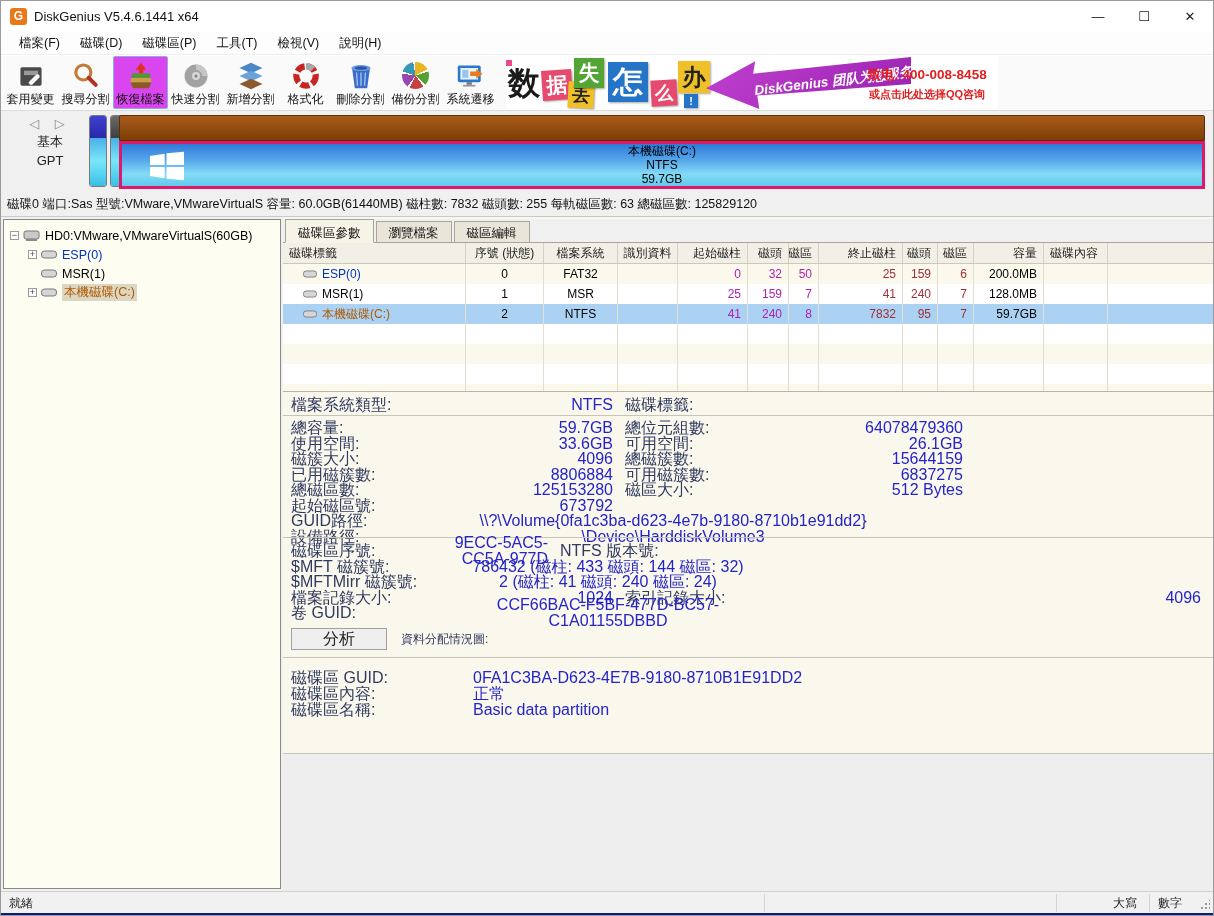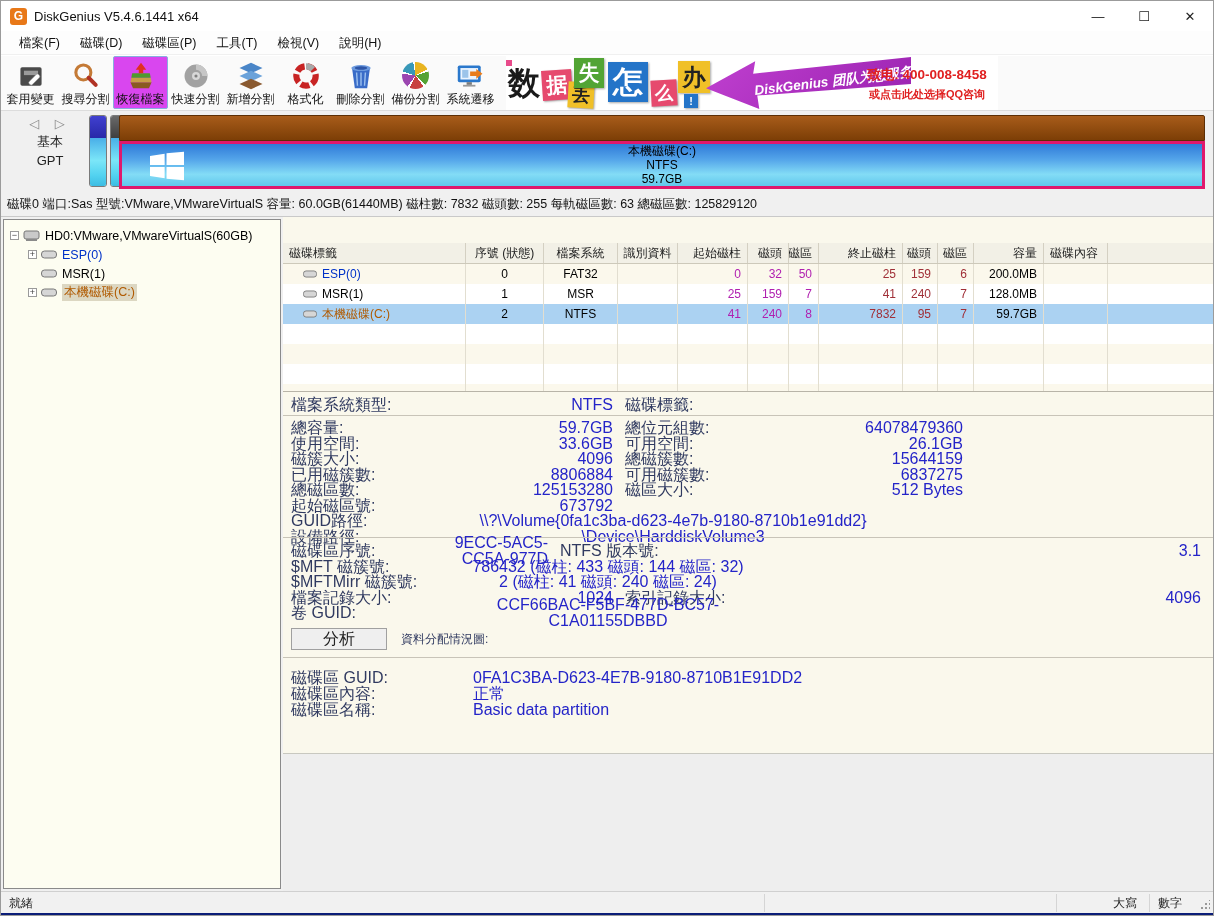--- a/index.html
+++ b/index.html
@@ -353,20 +353,25 @@
             <svg width="16" height="9" viewBox="0 0 16 9">
               <rect x="0.5" y="1" width="15" height="7" rx="3" fill="#d6d6d6" stroke="#787878"></rect>
             </svg>
           </span>
         <span class="tsel">本機磁碟(C:)</span>
       </div>
     </div>
 
     <div class="rightpane">
 
+      <div class="tabbar">
+        <div class="tab active">磁碟區參數</div>
+        <div class="tab">瀏覽檔案</div>
+        <div class="tab">磁區編輯</div>
+      </div>
 
       <div class="ptable">
         <div class="trow thead">
           <div class="c ca">
               <span>磁碟標籤</span>
             </div>
           <div class="c cc">
               <span>序號 (狀態)</span>
             </div>
           <div class="c cc">
@@ -638,21 +643,20 @@
             <span class="dl1">設備路徑:</span>
             <span class="dvguid val">\Device\HarddiskVolume3</span>
           </div>
       </div>
 
       <div class="sec sec2">
         <div class="drow">
           <span class="dl1">磁碟區序號:</span>
           <span class="dvserial val">9ECC-5AC5-CC5A-977D</span>
           <span class="dlser">NTFS 版本號:</span>
-          <span class="dvfar val">3.1</span>
         </div>
         <div class="drow">
             <span class="dl1">$MFT 磁簇號:</span>
             <span class="dvcenter val">786432 (磁柱: 433 磁頭: 144 磁區: 32)</span>
           </div>
         <div class="drow">
             <span class="dl1">$MFTMirr 磁簇號:</span>
             <span class="dvcenter val">2 (磁柱: 41 磁頭: 240 磁區: 24)</span>
           </div>
         <div class="drow">

